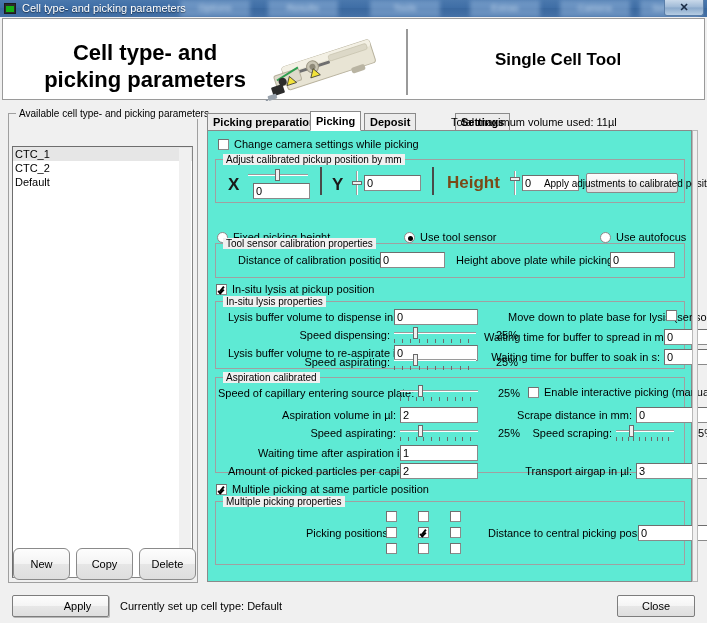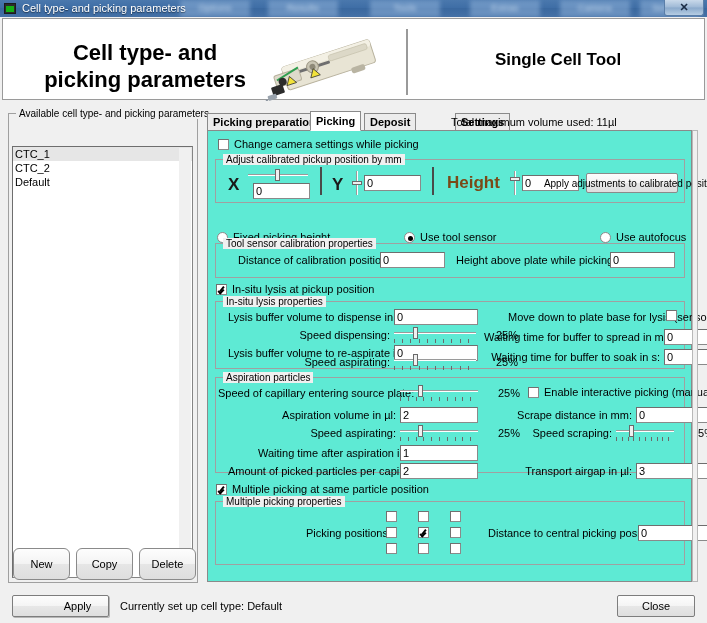--- a/index.html
+++ b/index.html
@@ -413,21 +413,21 @@
         <div class="lbl right" style="left:300px; top:180px; width:152px;">Move down to plate base for lysis (sensor):</div>
         <div class="chk" style="left:458px; top:179px;"></div>
 
         <div class="lbl right" style="left:276px; top:200px; width:176px;">Waiting time for buffer to spread in ms:</div>
         <div class="txt" style="left:456px; top:198px; width:56px;">0</div>
 
         <div class="lbl right" style="left:276px; top:220px; width:176px;">Waiting time for buffer to soak in s:</div>
         <div class="txt" style="left:456px; top:218px; width:56px;">0</div>
 
         <div class="groupbox" style="left:7px; top:246px; width:470px; height:96px;">
-          <span class="gb-label">Aspiration particles</span>
+          <span class="gb-label">Aspiration calibrated</span>
         </div>
 
         <div class="lbl right" style="left:10px; top:256px; width:178px;">Speed of capillary entering source plate:</div>
         <div class="hslider" style="left:192px; top:254px; width:78px;">
           <div class="track"></div>
           <div class="thumb" style="left:18px;"></div>
           <div class="ticks"></div>
         </div>
         <div class="pct" style="left:278px; top:256px;">25%</div>
 

